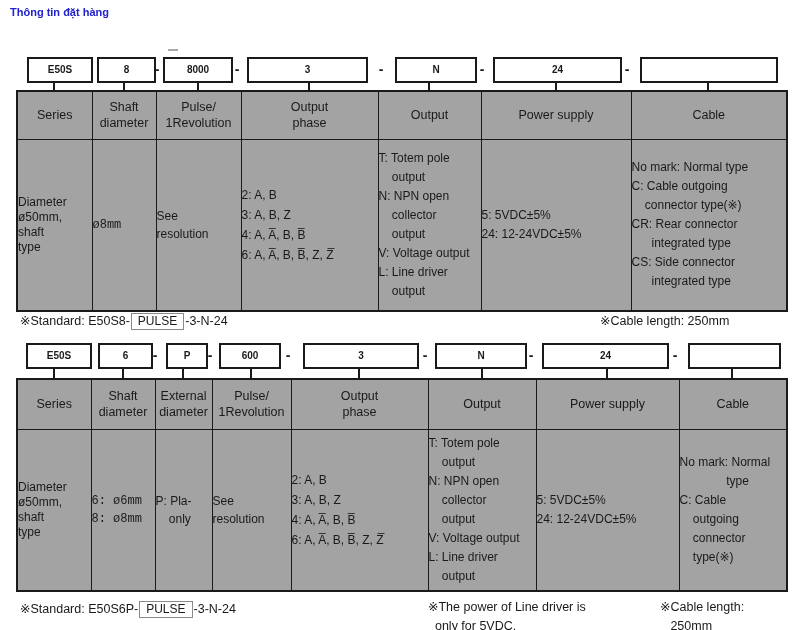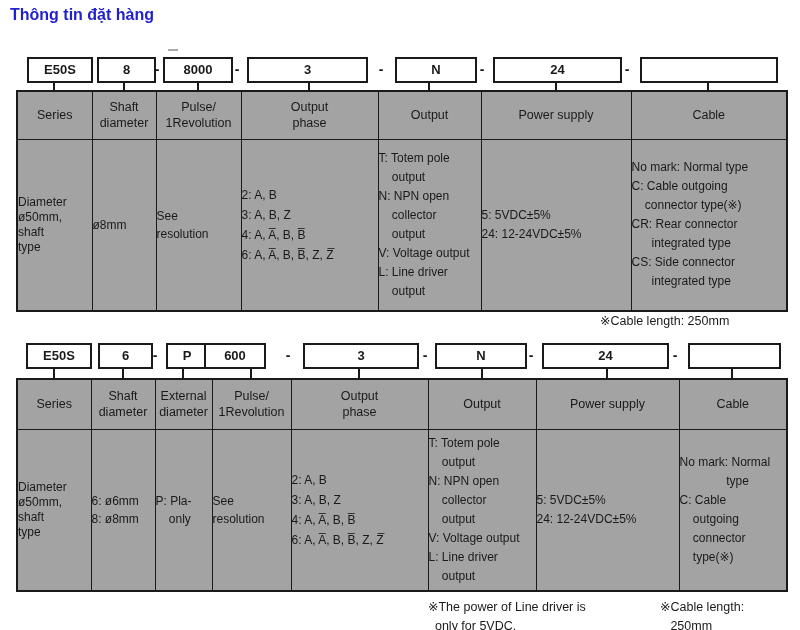--- a/index.html
+++ b/index.html
@@ -3,26 +3,26 @@
 <meta charset="utf-8">
 <style>
   html,body{margin:0;padding:0;background:#fff;}
   .page{
     position:relative; width:800px; height:630px; overflow:hidden;
     background:#ffffff; color:#1a1a1a;
     font-family:"Liberation Sans","DejaVu Sans",sans-serif;
   }
   .title{
     position:absolute; left:10px; top:6px;
-    font-size:16px; font-weight:bold; color:#2121cd;
+    font-size:11px; font-weight:bold; color:#2121cd;
   }
   
   .mbox{
     position:absolute; height:22px; border:2px solid #1a1a1a;
-    text-align:center; font-weight:bold; font-size:13px; line-height:21px;
+    text-align:center; font-weight:bold; font-size:10px; line-height:21px;
     background:#fff; box-sizing:content-box;
   }
   .mdash{
     position:absolute; width:14px; height:24px; text-align:center;
     font-weight:bold; font-size:14px; line-height:24px;
   }
   .conn{ position:absolute; width:2px; background:#1a1a1a; }
   
   table.spec{
     position:absolute; border-collapse:collapse; table-layout:fixed;
@@ -32,21 +32,21 @@
     border:1px solid #1a1a1a; vertical-align:middle;
     font-weight:normal; color:#1a1a1a;
   }
   table.spec th{
     text-align:center; font-size:12.5px; line-height:16px; white-space:pre-line;
   }
   table.spec td{
     text-align:left; font-size:12px; white-space:pre-wrap; padding:0;
   }
   td.c-series{ padding-left:12px; line-height:15px; }
-  td.c-shaft{ padding-left:8px;  line-height:18px; }
+  td.c-shaft{ padding-left:8px;  line-height:18px;font-family:Liberation Mono, monospace; }
   td.c-ext{   padding-left:5px;  line-height:18px; }
   td.c-pulse{ padding-left:8px;  line-height:18px; }
   td.c-phase{ padding-left:8px;  line-height:20px; }
   td.c-output{padding-left:5px;  line-height:19px;margin-top:8px; }
   td.c-power{ padding-left:8px;  line-height:19px; }
   td.c-cable{ padding-left:5px;  line-height:19px; }
   .note{
     position:absolute; font-size:12.5px; white-space:pre-wrap; line-height:19px;
   }
   .pulsebox{
@@ -134,28 +134,29 @@
 C: Cable outgoing
     connector type(※)
 CR: Rear connector
       integrated type
 CS: Side connector
       integrated type</td>
     </tr>
   </tbody>
     </table>
 
+  <div class="note" style="left:20px; top:312px;"><span>※Standard: E50S8-</span><span class="pulsebox">PULSE</span><span>-3-N-24</span></div>
   <div class="note" style="left:600px; top:312px;">※Cable length: 250mm</div>
 
   <div class="mbox" style="left:26px;  top:343px; width:62px;">E50S</div>
   <div class="mbox" style="left:98px;  top:343px; width:51px;">6</div>
   <div class="mdash" style="left:148px; top:343px;">-</div>
   <div class="mbox" style="left:166px; top:343px; width:38px;">P</div>
   <div class="mdash" style="left:203px; top:343px;">-</div>
-  <div class="mbox" style="left:204px; top:343px; width:58px;">600</div>
+  <div class="mbox" style="left:219px; top:343px; width:58px;">600</div>
   <div class="mdash" style="left:281px; top:343px;">-</div>
   <div class="mbox" style="left:303px; top:343px; width:112px;">3</div>
   <div class="mdash" style="left:418px; top:343px;">-</div>
   <div class="mbox" style="left:435px; top:343px; width:88px;">N</div>
   <div class="mdash" style="left:524px; top:343px;">-</div>
   <div class="mbox" style="left:542px; top:343px; width:123px;">24</div>
   <div class="mdash" style="left:668px; top:343px;">-</div>
   <div class="mbox" style="left:688px; top:343px; width:89px;"></div>
 
   <div class="conn" style="left:53px;  top:367px; height:11px;"></div>
@@ -221,18 +222,19 @@
       <td class="c-cable">No mark: Normal
               type
 C: Cable
     outgoing
     connector
     type(※)</td>
     </tr>
   </tbody>
     </table>
 
+  <div class="note" style="left:20px; top:600px;"><span>※Standard: E50S6P-</span><span class="pulsebox">PULSE</span><span>-3-N-24</span></div>
   <div class="note" style="left:428px; top:598px;">※The power of Line driver is
   only for 5VDC.</div>
   <div class="note" style="left:660px; top:598px;">※Cable length:
    250mm</div>
 
 </div>
 
 </body></html>

